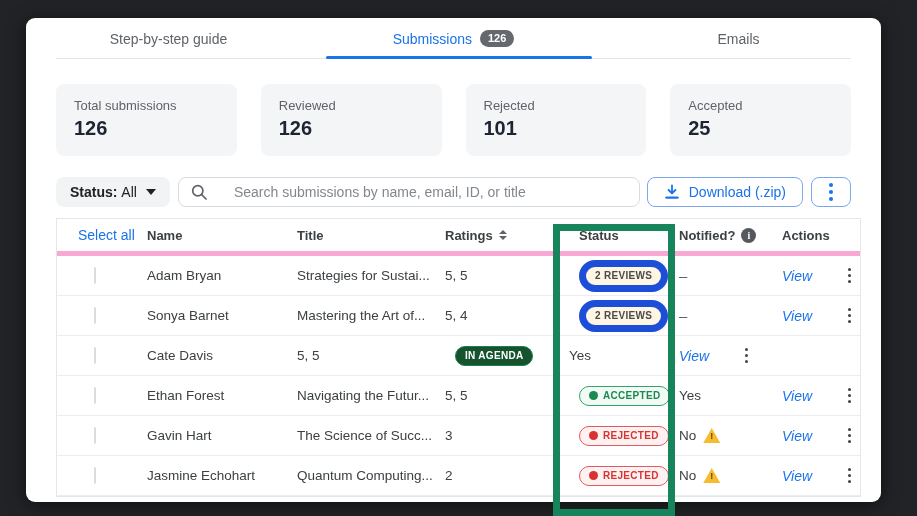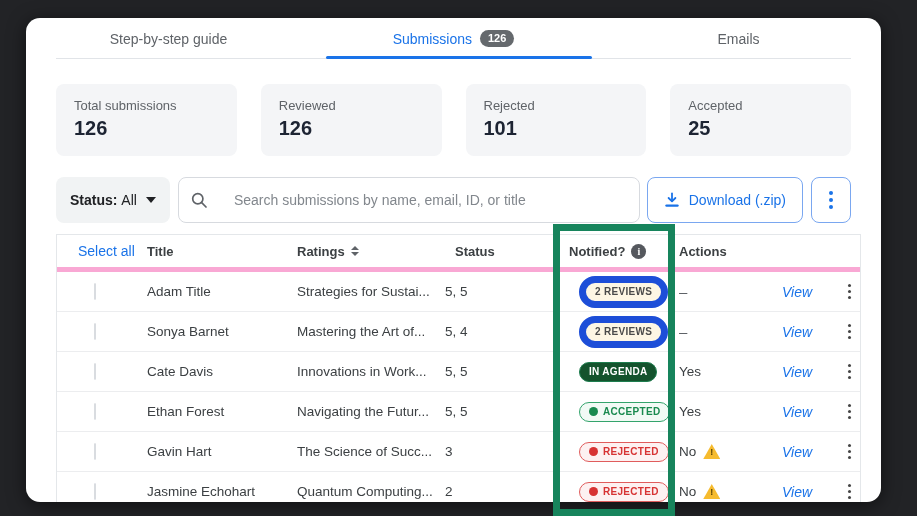--- a/index.html
+++ b/index.html
@@ -5,21 +5,21 @@
   * { margin:0; padding:0; box-sizing:border-box; }
   html,body { width:917px; height:516px; }
   body {
     font-family:"Liberation Sans", sans-serif;
     background:#222326;
     position:relative;
     overflow:hidden;
   }
   .app-card {
     position:absolute; left:26px; top:18px; width:855px; height:484px;
-    background:#ffffff; border-radius:14px;
+    background:#ffffff; border-radius:9px;
     box-shadow:0 3px 18px rgba(0,0,0,0.55);
     overflow:hidden;
   }
   
   .tabs { position:relative; height:41px; display:flex; }
   .tab {
     flex:1; display:flex; align-items:center; justify-content:center; gap:8px;
     font-size:14px; color:#5f6368; cursor:pointer;
   }
   .tab.active { color:#1a73e8; }
@@ -30,21 +30,21 @@
   .tabs-divider { position:absolute; left:30px; right:30px; bottom:0; height:1px; background:#e1e4e8; }
   .tabs-active-bar { position:absolute; left:300px; width:266px; bottom:0; height:3px; background:#1a73e8; border-radius:2px; }
   
   .stats { display:flex; gap:24px; margin:25px 30px 0 30px; }
   .stat {
     flex:1; background:#f4f5f7; border-radius:8px; height:72px; padding:14px 18px;
   }
   .stat-label { font-size:13px; color:#5f6368; margin-bottom:4px; }
   .stat-value { font-size:20px; font-weight:bold; color:#1d2433; }
   
-  .filter-row { display:flex; align-items:stretch; margin:21px 30px 0 30px; height:46px; }
+  .filter-row { display:flex; align-items:stretch; margin:21px 30px 0 30px; height:30px; }
   .status-pill {
     background:#f1f3f4; border-radius:8px; padding:0 14px;
     display:flex; align-items:center; gap:9px; cursor:pointer; flex:0 0 auto;
   }
   .status-pill .lbl { font-size:14px; color:#202124; }
   .status-pill .lbl b { font-weight:bold; }
   .caret-down { width:0; height:0; border-left:5px solid transparent; border-right:5px solid transparent; border-top:6px solid #202124; }
   .search-box {
     flex:1; margin-left:8px; border:1px solid #d7dadf; border-radius:8px;
     display:flex; align-items:center; padding:0 12px; gap:27px; background:#fff;
@@ -181,39 +181,40 @@
           <i></i>
           <i></i>
           <i></i>
         </span>
     </button>
   </div>
 
   <div class="table">
     <div class="tr head">
       <div class="th th-selectall">Select all</div>
+      <div class="th">Name</div>
       <div class="th">Title</div>
       <div class="th">
         <span>Ratings</span>
         <span class="sort-icon">
             <span class="up"></span>
             <span class="dn"></span>
           </span>
       </div>
       <div class="th status-cell">Status</div>
       <div class="th">
         <span>Notified?</span>
         <span class="info-icon">i</span>
       </div>
       <div class="th">Actions</div>
     </div>
 
     <div class="tr">
       <div class="td cb-cell"><span class="checkbox"></span></div>
-      <div class="td">Adam Title</div>
+      <div class="td">Adam Bryan</div>
       <div class="td">Strategies for Sustai...</div>
       <div class="td">5, 5</div>
       <div class="td status-cell"><span class="badge b-reviews">2 REVIEWS</span></div>
       <div class="td notify-cell">
           <span class="dash">–</span>
         </div>
       <div class="td actions-cell">
         <span class="view-link">View</span>
         <span class="row-kebab">
             <i></i>
@@ -238,21 +239,20 @@
             <i></i>
             <i></i>
             <i></i>
           </span>
       </div>
     </div>
 
     <div class="tr">
       <div class="td cb-cell"><span class="checkbox"></span></div>
       <div class="td">Cate Davis</div>
-      <div class="td">Innovations in Work...</div>
       <div class="td">5, 5</div>
       <div class="td status-cell"><span class="badge b-agenda">IN AGENDA</span></div>
       <div class="td notify-cell">
           <span>Yes</span>
         </div>
       <div class="td actions-cell">
         <span class="view-link">View</span>
         <span class="row-kebab">
             <i></i>
             <i></i>

